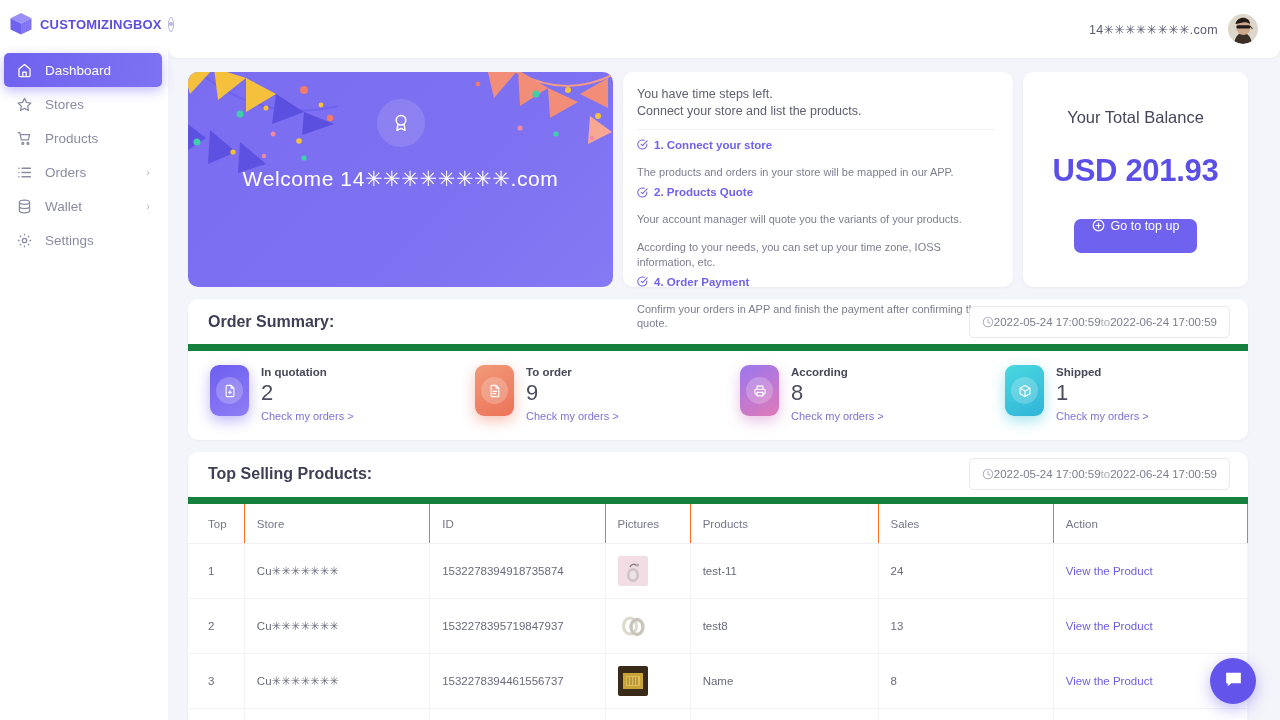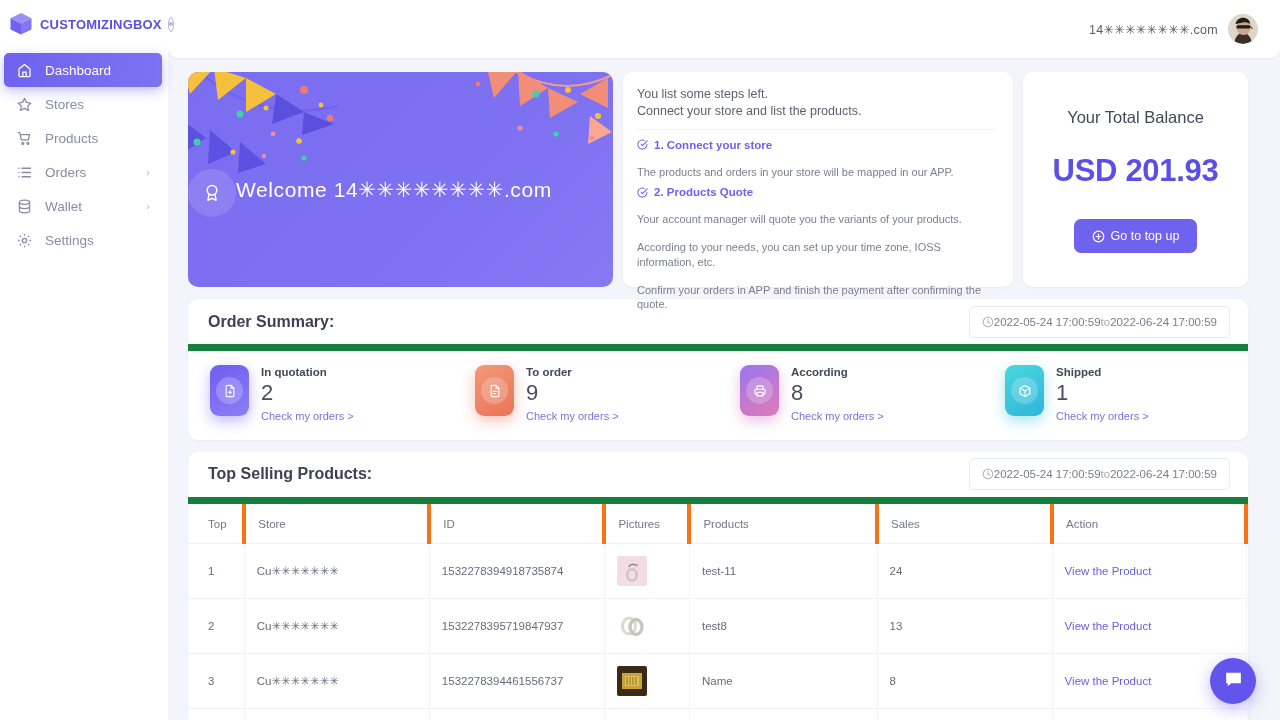--- a/index.html
+++ b/index.html
@@ -77,21 +77,21 @@
 
   .content { padding: 14px 32px 0 20px; }
 
   
   .row1 { display: flex; gap: 10px; align-items: stretch; height: 215px; }
 
   .welcome {
     width: 425px; flex: none; border-radius: 10px;
     background: linear-gradient(135deg, #7b6df0 0%, #7d70f1 55%, #8679f4 100%);
     position: relative; overflow: hidden;
-    display: flex; flex-direction: row; align-items: center;
+    display: flex; flex-direction: column; align-items: center;
   }
   .welcome svg.deco { position: absolute; inset: 0; width: 100%; height: 100%; }
   .badge-circle {
     width: 48px; height: 48px; border-radius: 50%;
     background: rgba(255,255,255,.13);
     margin-top: 27px;
     display: flex; align-items: center; justify-content: center;
     position: relative; z-index: 2;
   }
   .welcome-text {
@@ -125,21 +125,21 @@
   }
   .balance-title { font-size: 16.5px; color: #45465a; }
   .balance-amount {
     font-size: 31px; font-weight: bold; color: #5b4fe8;
     margin-top: 26px; letter-spacing: -.3px;
   }
   .topup-btn {
     margin-top: 30px; height: 34px; padding: 0 18px;
     border: none; border-radius: 7px; cursor: pointer;
     background: #6f62ef; color: #fff; font-size: 12.5px;
-    display: flex; align-items: center; gap: 6px;
+    display: flex; align-items: flex-start; gap: 6px;
     font-family: inherit;
   }
   .topup-btn .plus-circ { width: 13px; height: 13px; flex: none; }
 
   
   .panel {
     background: #fff; border-radius: 10px; margin-top: 12px;
     box-shadow: 0 1px 3px rgba(60,60,100,.05);
   }
   .panel-head {
@@ -175,21 +175,21 @@
   .stat-link { font-size: 11px; color: #7a73d8; cursor: pointer; margin-top: 3px; }
 
   
   .table-wrap { padding: 0 0 0 0; position: relative; }
   table { width: 100%; border-collapse: collapse; table-layout: fixed; }
   thead th {
     text-align: left; font-weight: normal;
     font-size: 11.5px; color: #75768a;
     padding: 14px 10px 13px 12px;
     border-bottom: 1px solid #f0f0f5;
-    border-right: 4px solid #f97316;
+    border-right: 1px solid #f97316;
   }
   thead th:first-child { padding-left: 20px; }
   tbody td {
     font-size: 11.5px; color: #696a7c;
     padding: 12px 10px 12px 12px; height: 51px;
     border-bottom: 1px solid #f3f3f7;
     border-right: 1px solid #f4f4f8;
     overflow: hidden; white-space: nowrap;
   }
   tbody td:first-child { padding-left: 20px; }
@@ -382,21 +382,21 @@
             <svg viewBox="0 0 24 24" width="22" height="22" fill="none" stroke="#ffffff" stroke-width="1.6" stroke-linecap="round" stroke-linejoin="round">
               <circle cx="12" cy="9" r="5.2"></circle>
               <path d="M8.6 13.4 7.6 20l4.4-2.2L16.4 20l-1-6.6"></path>
             </svg>
           </div>
           <div class="welcome-text">Welcome 14✳✳✳✳✳✳✳✳.com</div>
         </div>
 
         <div class="steps">
           <div class="steps-head">
-            <p>You list some steps left.</p>
+            <p>You have time steps left.</p>
             <p>Connect your store and list the products.</p>
           </div>
           <div class="steps-list">
             <div class="step">
               <div class="step-title">
                 <span class="chk">
                   <svg viewBox="0 0 14 14" width="11" height="11" fill="none" stroke="#6f62ef" stroke-width="1.3" stroke-linecap="round" stroke-linejoin="round">
                     <path d="M12.6 6.5v.5A5.8 5.8 0 1 1 9.2 1.7"></path>
                       <path d="M13 2.4 7 8.4 5.2 6.6"></path>
                   </svg>
@@ -414,20 +414,29 @@
                   </svg>
                 </span>
                 <span>2. Products Quote</span>
               </div>
               <div class="step-desc">Your account manager will quote you the variants of your products.</div>
             </div>
             <div class="step">
               <div class="step-desc">According to your needs, you can set up your time zone, IOSS information, etc.</div>
             </div>
             <div class="step">
+              <div class="step-title">
+                <span class="chk">
+                  <svg viewBox="0 0 14 14" width="11" height="11" fill="none" stroke="#6f62ef" stroke-width="1.3" stroke-linecap="round" stroke-linejoin="round">
+                    <path d="M12.6 6.5v.5A5.8 5.8 0 1 1 9.2 1.7"></path>
+                      <path d="M13 2.4 7 8.4 5.2 6.6"></path>
+                  </svg>
+                </span>
+                <span>4. Order Payment</span>
+              </div>
               <div class="step-desc">Confirm your orders in APP and finish the payment after confirming the quote.</div>
             </div>
           </div>
         </div>
 
         <div class="balance">
           <div class="balance-title">Your Total Balance</div>
           <div class="balance-amount">USD 201.93</div>
           <button class="topup-btn">
             <span class="plus-circ">

